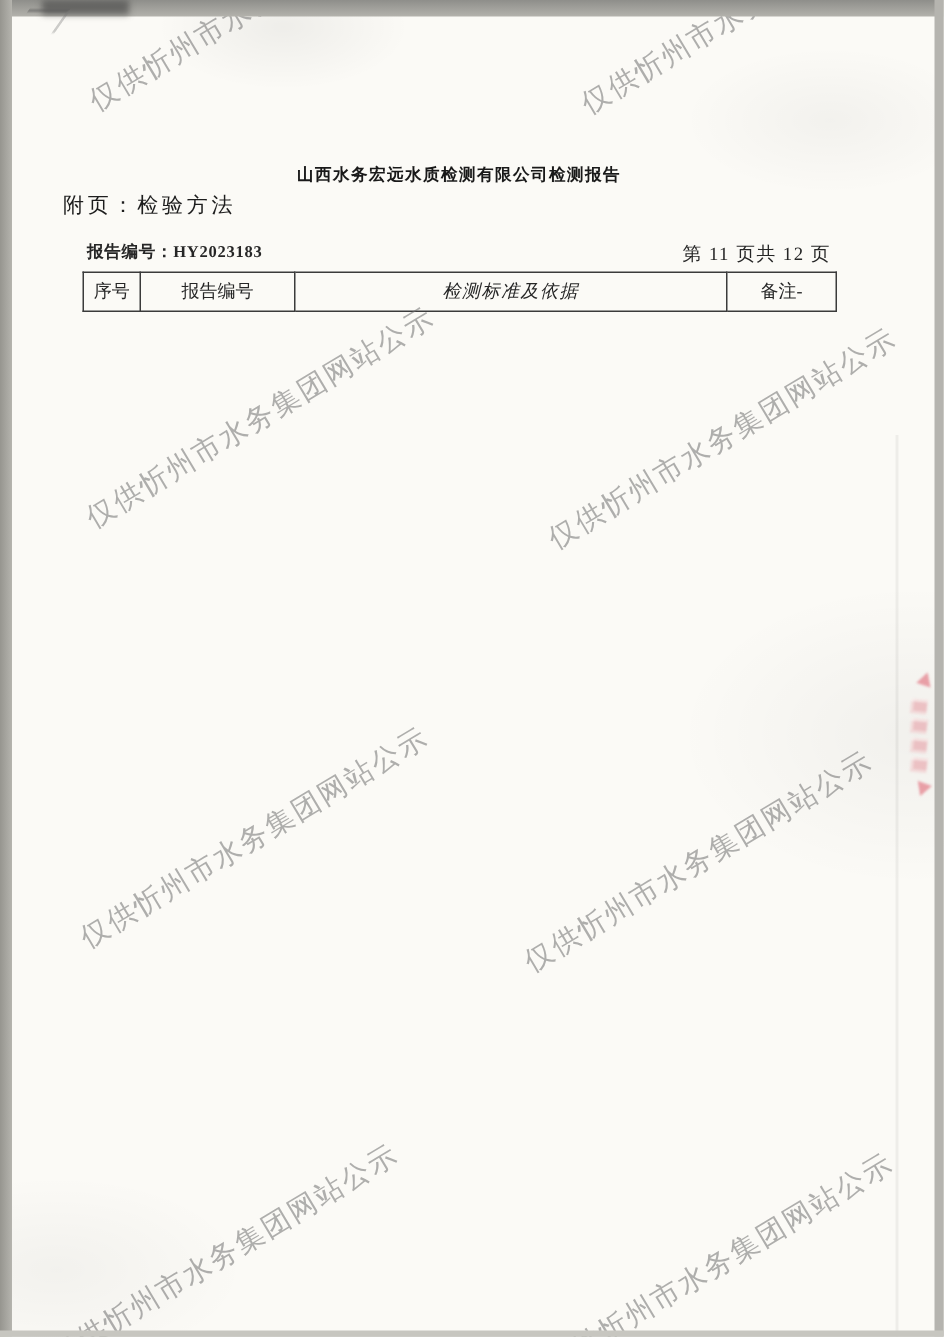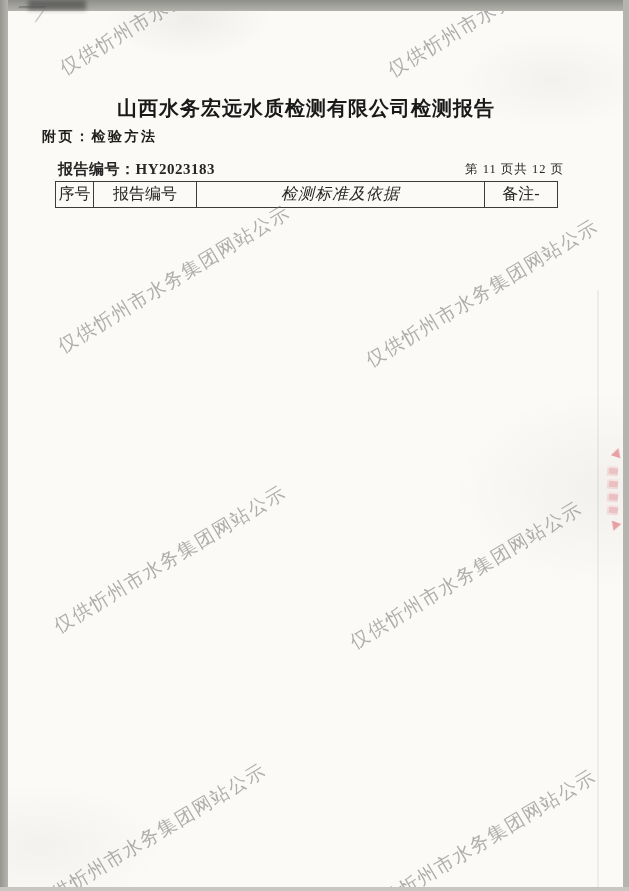--- a/index.html
+++ b/index.html
@@ -15,31 +15,31 @@
   .edge{position:absolute;z-index:10;}
   .edge.top{left:0;top:0;width:629px;height:11px;background:linear-gradient(to bottom,#8e8e8a,#b3b2ac);}
   .edge.left{left:0;top:0;width:8px;height:891px;background:linear-gradient(to right,#96958f,#b5b4ae);}
   .edge.right{top:0;left:623px;width:6px;height:891px;background:#b5b4af;}
   .edge.bottom{left:0;top:887px;width:629px;height:4px;background:#c7c6c0;}
   .smudge{position:absolute;z-index:11;left:28px;top:0;width:58px;height:10px;background:rgba(55,55,55,.55);filter:blur(2px);}
   .corner-mark{position:absolute;z-index:11;left:14px;top:6px;width:26px;height:14px;
     border-top:2px solid rgba(90,90,90,.5);border-right:2px solid rgba(120,120,120,.35);transform:skewX(-35deg);filter:blur(.5px);}
   .fold-line{position:absolute;z-index:3;left:597px;top:290px;width:2px;height:601px;background:rgba(0,0,0,0.05);}
   
-  .title{position:absolute;left:55px;top:95px;width:502px;text-align:center;
+  .title{position:absolute;left:55px;top:109px;width:502px;text-align:center;
          font-family:Liberation Mono, monospace;font-weight:bold;
-         font-size:20px;letter-spacing:1px;color:#191919;z-index:2;}
-  .subtitle{position:absolute;left:42px;top:128px;font-weight:bold;font-size:14px;letter-spacing:2.5px;color:#1d1d1d;z-index:2;}
-  .report-no{position:absolute;left:58px;top:160px;font-weight:bold;font-size:15px;letter-spacing:.5px;z-index:2;}
-  .page-info{position:absolute;left:455px;top:161px;width:100px;font-size:12.5px;letter-spacing:1px;z-index:2;margin-left:10px;}
+         font-size:11px;letter-spacing:1px;color:#191919;z-index:2;}
+  .subtitle{position:absolute;left:42px;top:128px;font-weight:normal;font-size:14px;letter-spacing:2.5px;color:#1d1d1d;z-index:2;}
+  .report-no{position:absolute;left:58px;top:160px;font-weight:bold;font-size:11px;letter-spacing:.5px;z-index:2;}
+  .page-info{position:absolute;left:455px;top:161px;width:100px;font-size:12.5px;letter-spacing:1px;z-index:2;}
   
   table.methods{position:absolute;left:55px;top:181px;width:502px;z-index:2;
       border-collapse:collapse;table-layout:fixed;}
   table.methods th,table.methods td{border:1px solid #3b3b3b;padding:0;vertical-align:middle;
-      font-weight:normal;font-size:16px;overflow:hidden;}
+      font-weight:normal;font-size:12px;overflow:hidden;}
   table.methods{border:1.5px solid #303030;}
   tr.head{height:26px;}
   th.h-std{letter-spacing:1px;font-style:italic;}
   
   .wm{position:absolute;z-index:5;transform-origin:0 50%;transform:rotate(-31deg);
       font-family:"Liberation Sans","DejaVu Sans",sans-serif;
       font-size:19px;line-height:20px;letter-spacing:1.5px;white-space:nowrap;
       color:rgba(112,112,112,0.55);pointer-events:none;}
   
   .stamp{position:absolute;z-index:4;left:603px;top:448px;width:22px;height:86px;}

